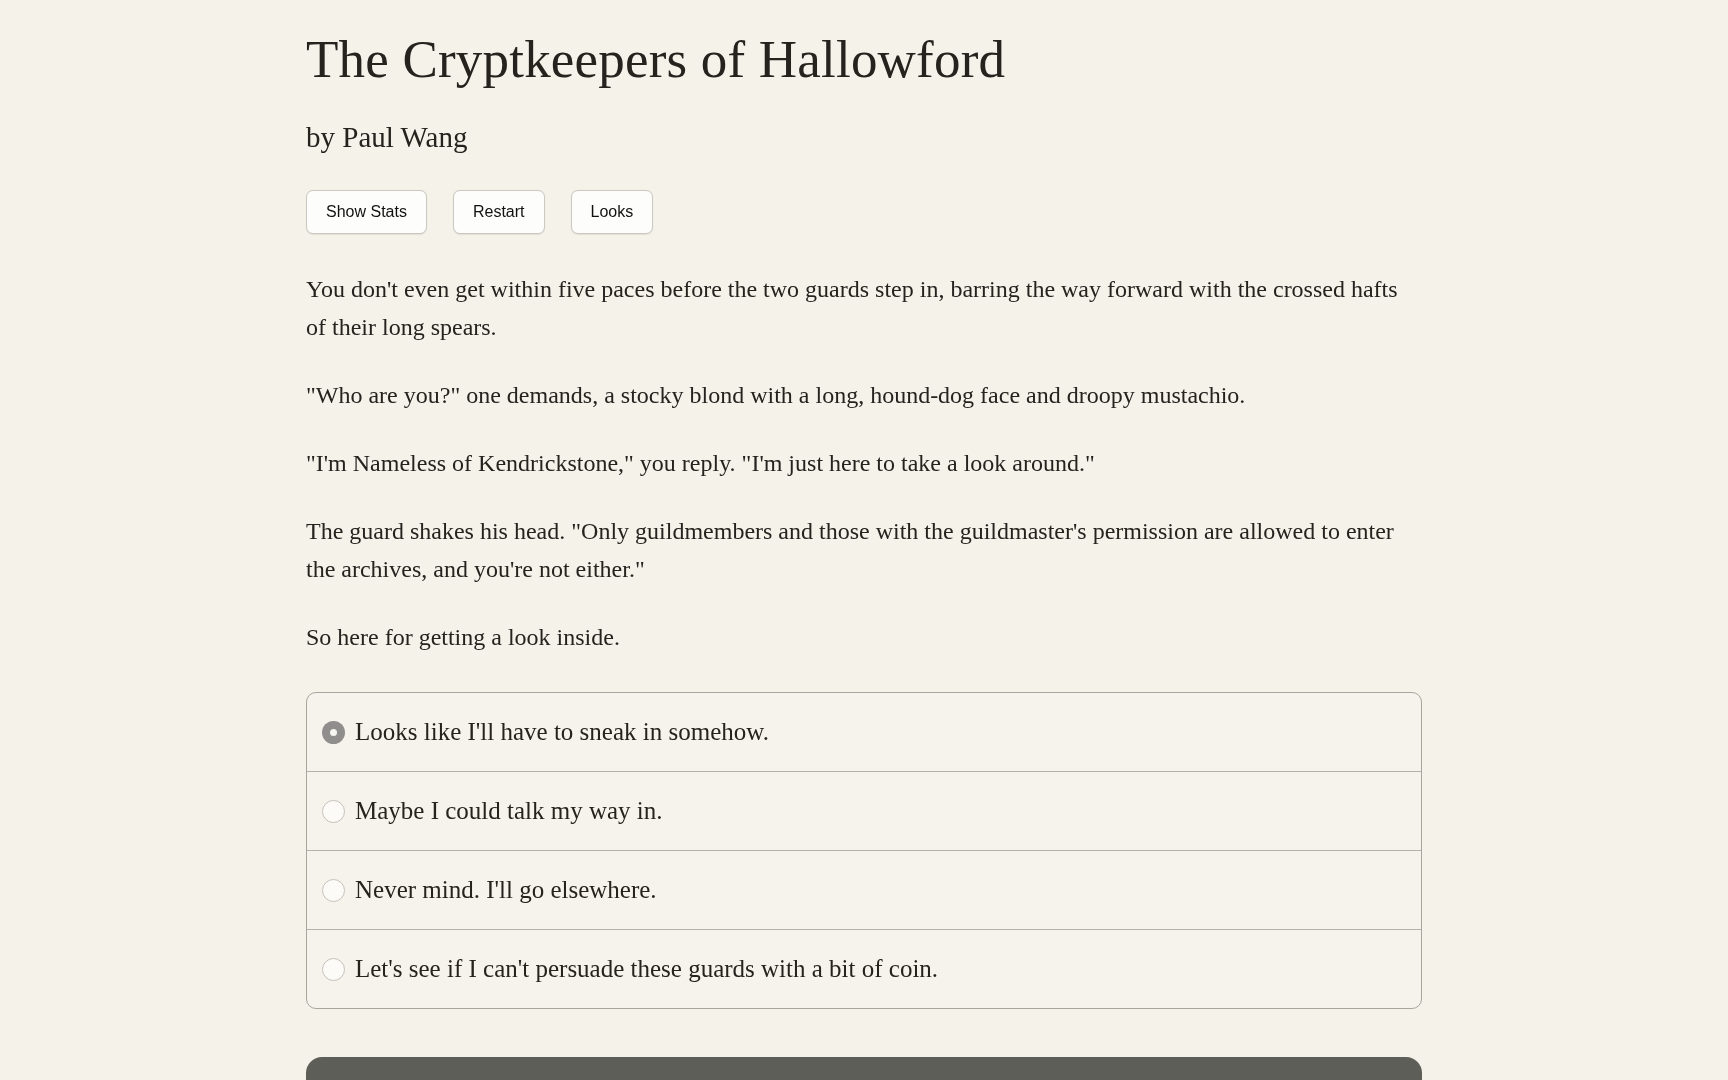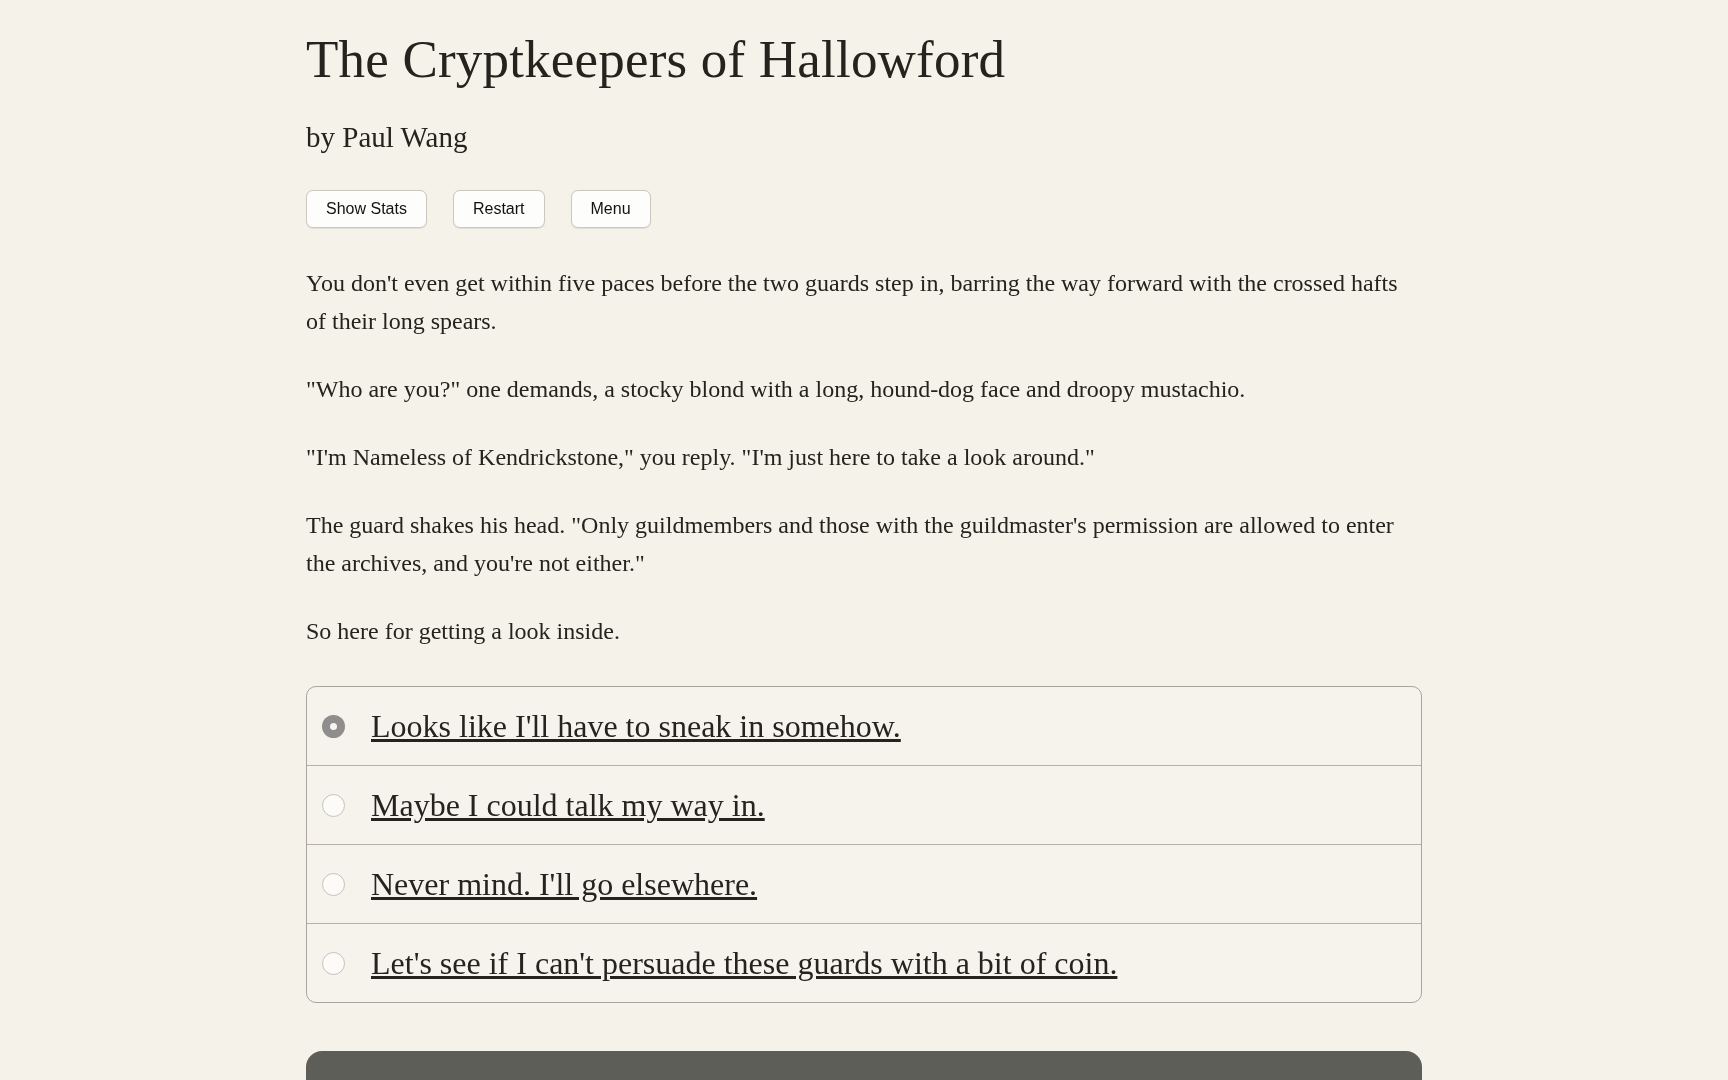--- a/index.html
+++ b/index.html
@@ -36,21 +36,21 @@
     gap: 26px;
   }
   .toolbar button {
     font-family: "Liberation Sans", sans-serif;
     font-size: 16px;
     color: #111111;
     background: #fdfdfb;
     border: 1px solid #cbc8c1;
     border-radius: 7px;
     padding: 2px 19px;
-    height: 38px;
+    height: 44px;
     line-height: 20px;
     box-shadow: 0 0.5px 1px rgba(0,0,0,0.08);
     cursor: pointer;
   }
   .story {
     margin-top: 36px;
   }
   .story p {
     font-size: 24px;
     line-height: 38px;
@@ -93,24 +93,23 @@
     position: absolute;
     left: 50%;
     top: 50%;
     width: 7px;
     height: 7px;
     margin: -3.5px 0 0 -3.5px;
     border-radius: 50%;
     background: #f7f5f0;
   }
   .choice-label {
-    font-size: 32px;
+    font-size: 25px;
     line-height: 38px;
-    margin-left: 26px;
-    text-decoration: underline;
+    margin-left: 10px;
   }
   .next-bar {
     margin-top: 48px;
     height: 80px;
     background: #5e5e59;
     border-radius: 16px;
     border: none;
     width: 100%;
     display: block;
     cursor: pointer;
@@ -121,21 +120,21 @@
 
 <div class="page">
 
   <h1 class="game-title">The Cryptkeepers of Hallowford</h1>
 
   <p class="byline">by Paul Wang</p>
 
   <div class="toolbar">
     <button>Show Stats</button>
     <button>Restart</button>
-    <button>Menu</button>
+    <button>Looks</button>
   </div>
 
   <div class="story">
     <p>You don't even get within five paces before the two guards step in, barring the way forward with the crossed hafts of their long spears.</p>
     <p>"Who are you?" one demands, a stocky blond with a long, hound-dog face and droopy mustachio.</p>
     <p>"I'm Nameless of Kendrickstone," you reply. "I'm just here to take a look around."</p>
     <p>The guard shakes his head. "Only guildmembers and those with the guildmaster's permission are allowed to enter the archives, and you're not either."</p>
     <p>So here for getting a look inside.</p>
   </div>
 

